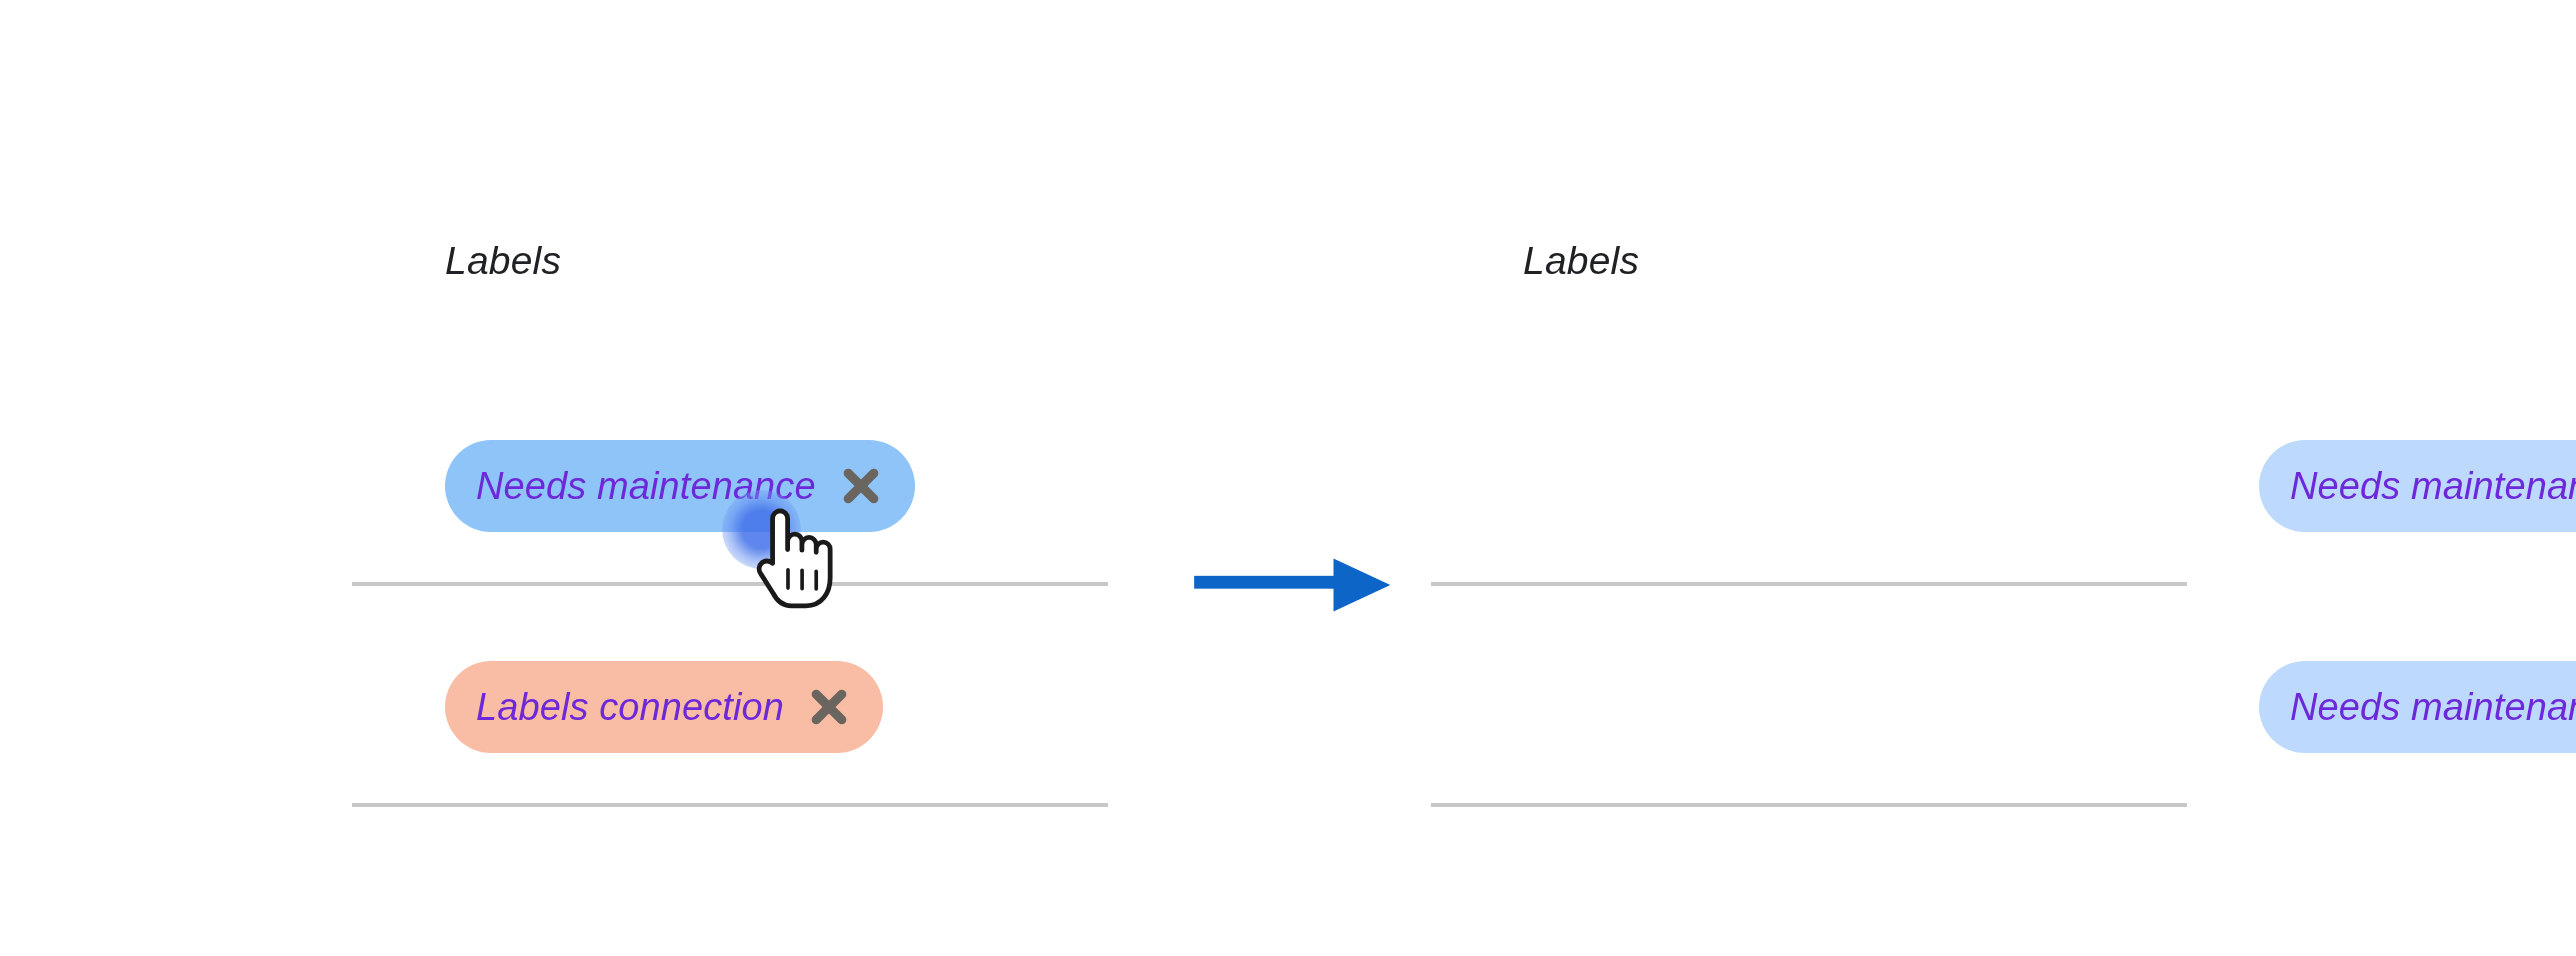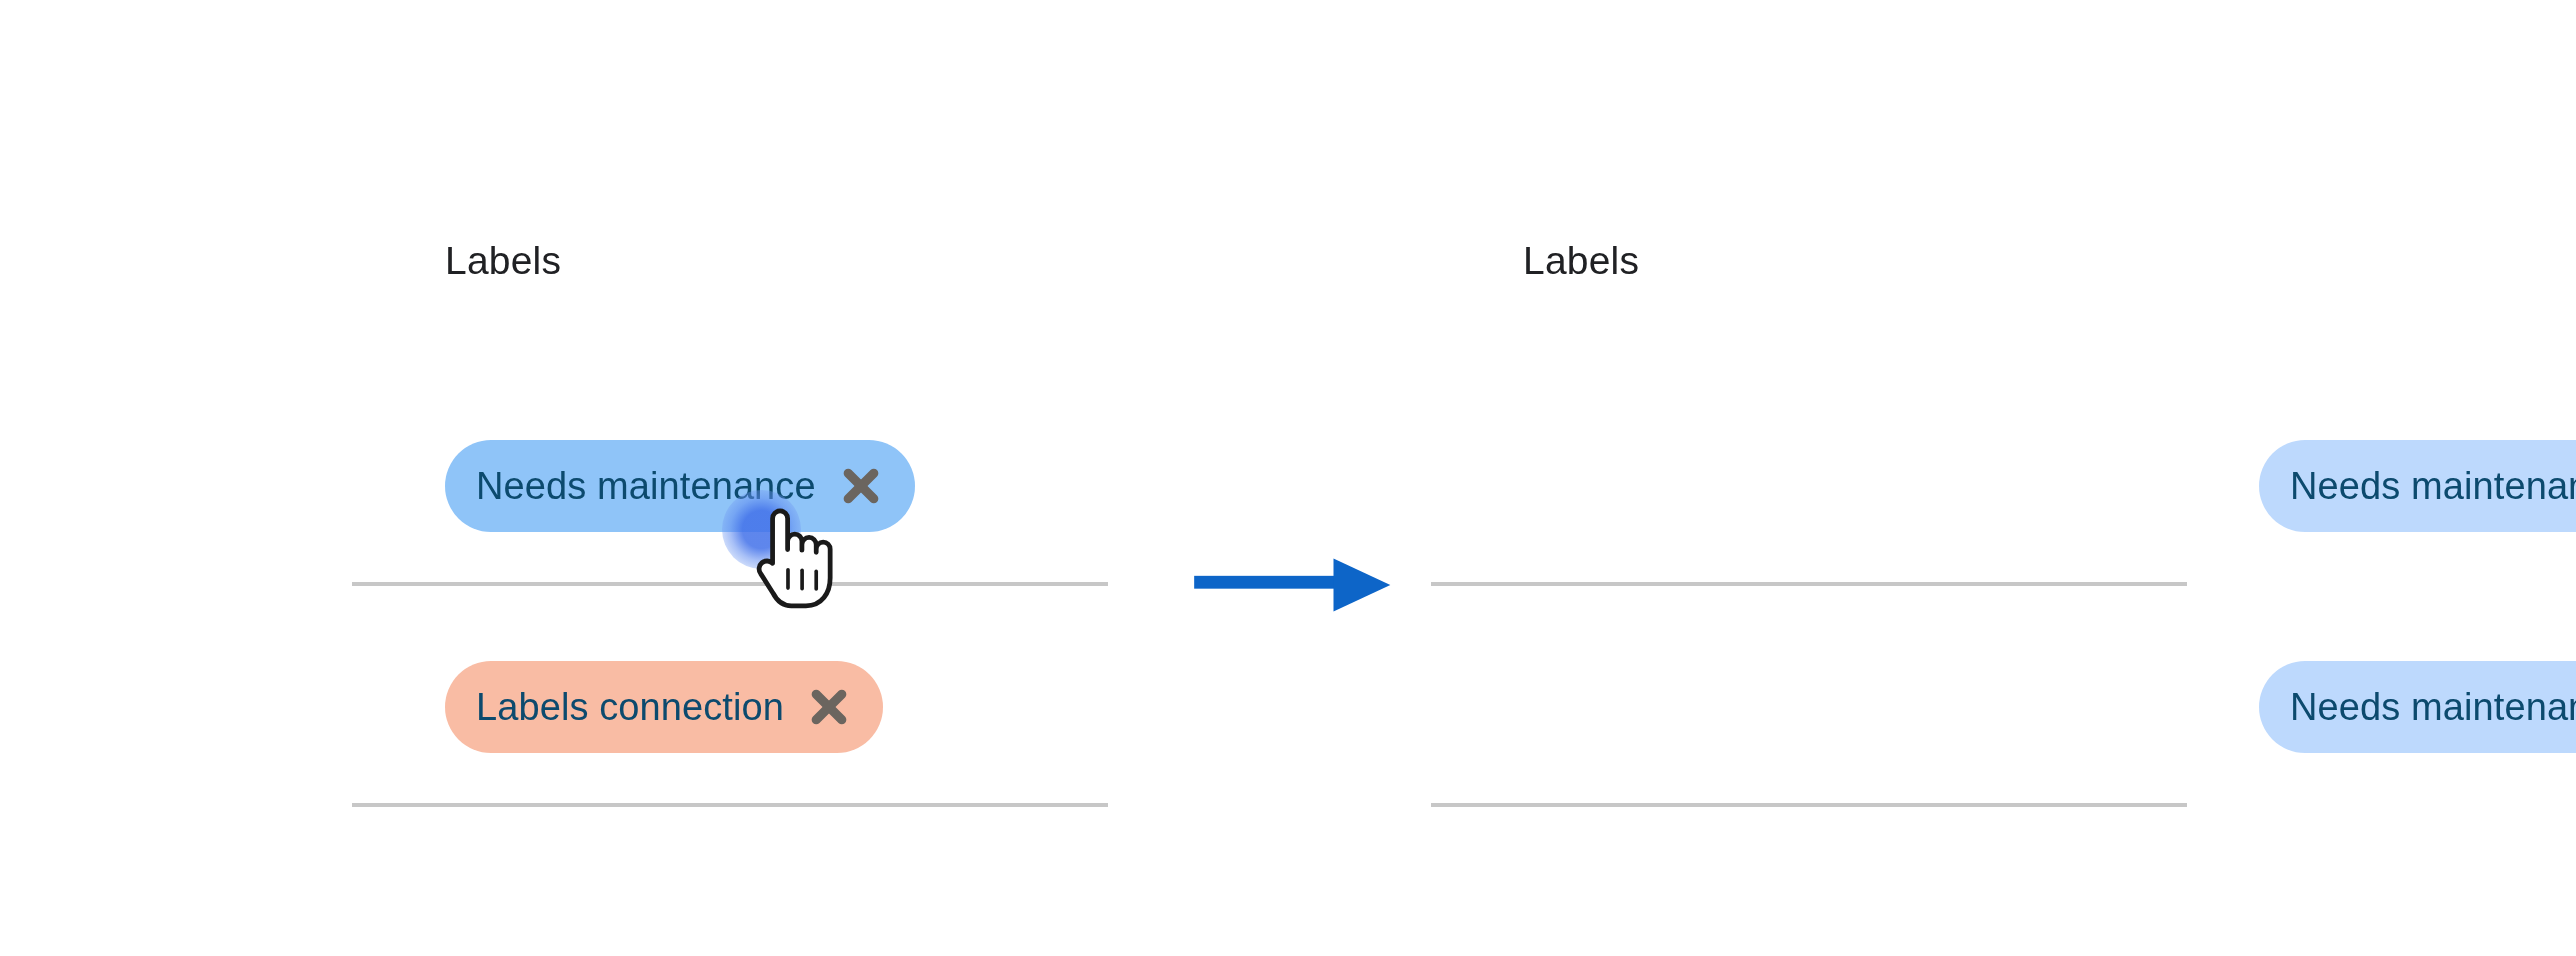--- a/index.html
+++ b/index.html
@@ -14,20 +14,21 @@
     position: relative;
     overflow: hidden;
     font-family: "Liberation Sans", sans-serif;
     -webkit-font-smoothing: antialiased;
   }
 
   .stage {
     position: absolute;
     inset: 0;
     background: #ffffff;
+    font-style: italic;
   }
 
   
   .panel {
     position: absolute;
     top: 0;
     height: 957px;
   }
   .panel-before { left: 0px;   width: 1150px; }
   .panel-after  { left: 1417px; width: 1159px; }
@@ -77,21 +78,21 @@
     align-items: center;
     box-sizing: border-box;
     padding: 0 33px 0 31px;
     cursor: pointer;
     user-select: none;
   }
   .chip-text {
     font-family: "Liberation Sans", sans-serif;
     font-size: 38px;
     font-weight: 400;
-    color: #0c4a6e;
+    color: #6d28d9;
     line-height: 1;
     white-space: nowrap;
     letter-spacing: 0.1px;
   }
   .chip-remove {
     margin-left: 24px;
     width: 42px;
     height: 42px;
     display: flex;
     align-items: center;

